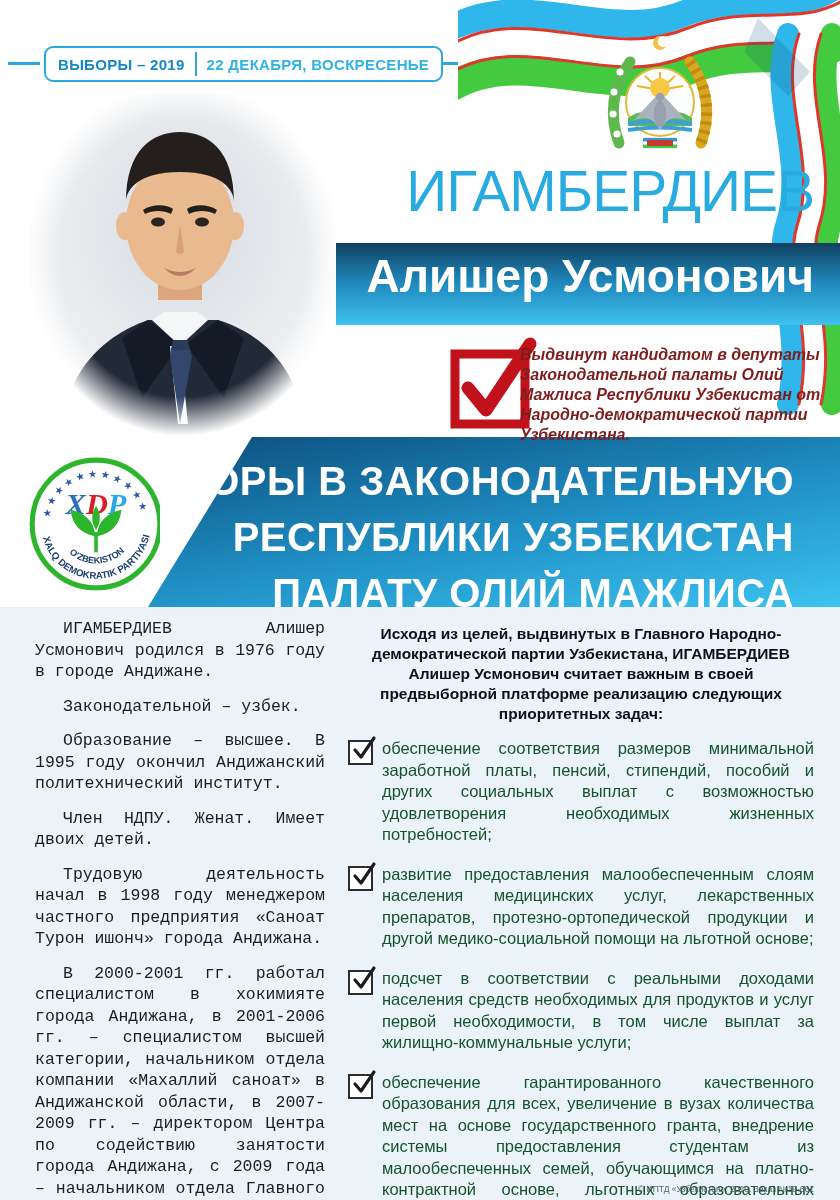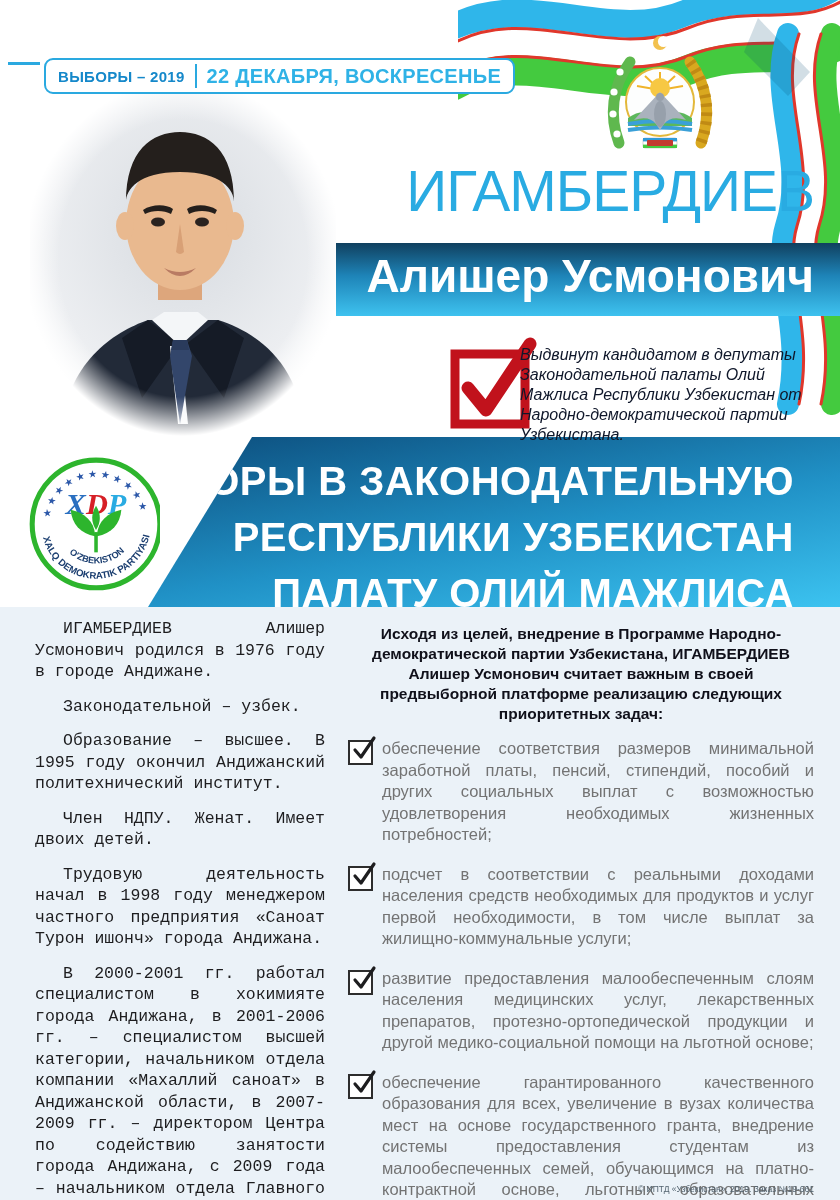--- a/index.html
+++ b/index.html
@@ -2,68 +2,68 @@
 <html><head>
 <meta charset="utf-8">
 <style>
   html,body{margin:0;padding:0;background:#fff;}
   .page{position:relative;width:840px;height:1200px;background:#ffffff;overflow:hidden;
         font-family:"Liberation Sans",sans-serif;color:#1d1d1f;}
   .lower-bg{position:absolute;left:0;top:607px;width:840px;height:593px;background:#ebf2f8;}
 
   
   .badge{position:absolute;left:44px;top:46px;height:32px;padding:0 12px;border:2.5px solid #2aa9e0;
-         border-radius:9px;display:flex;align-items:center;gap:10px;background:#fff;z-index:6;margin-top:12px;}
+         border-radius:9px;display:flex;align-items:center;gap:10px;background:#fff;z-index:6;}
   .badge .b-left{font-weight:bold;font-size:15px;color:#1588ca;letter-spacing:.3px;white-space:nowrap;}
-  .badge .b-right{font-weight:bold;font-size:20px;color:#2fb2e6;letter-spacing:.3px;white-space:nowrap;}
+  .badge .b-right{font-weight:bold;font-size:15px;color:#2fb2e6;letter-spacing:.3px;white-space:nowrap;}
   .badge .b-div{width:2px;height:24px;background:#2aa9e0;}
   .rule{position:absolute;height:2.5px;background:#2aa9e0;top:62px;z-index:1;}
   .rule.left{left:8px;width:32px;}
   .rule.right{left:334px;width:186px;}
 
   
   .ribbon{position:absolute;left:458px;top:0;width:382px;height:420px;z-index:2;}
   .emblem{position:absolute;left:604px;top:30px;width:112px;height:132px;z-index:3;}
 
   
   .portrait{position:absolute;left:30px;top:94px;width:306px;height:342px;z-index:5;}
 
   
   .surname{position:absolute;right:26px;top:158px;font-size:57px;font-weight:400;color:#29abe2;
            letter-spacing:-1px;white-space:nowrap;z-index:3;}
-  .nameband{position:absolute;left:296px;top:243px;width:544px;height:73px;z-index:4;
+  .nameband{position:absolute;left:296px;top:243px;width:544px;height:82px;z-index:4;
             background:linear-gradient(180deg,#10405f 0%,#1e84b8 45%,#3ec2ef 100%);
             clip-path:polygon(30px 0,100% 0,100% 100%,0 100%);text-align:right;}
   .nameband .fname{position:absolute;right:26px;top:6px;font-size:46px;font-weight:700;color:#fff;
                    white-space:nowrap;letter-spacing:0;}
 
   
   .redcheck{position:absolute;left:450px;top:336px;width:94px;height:96px;z-index:5;}
-  .nomination{position:absolute;left:520px;top:345px;width:314px;font-size:16px;font-weight:400;
-              font-style:italic;color:#0f172a;line-height:20px;z-index:5;}
+  .nomination{position:absolute;left:520px;top:345px;width:314px;font-size:16px;font-weight:700;
+              font-style:italic;color:#7f1d1d;line-height:20px;z-index:5;}
 
   
   .banner{position:absolute;left:148px;top:437px;width:692px;height:170px;z-index:2;
           background:linear-gradient(170deg,#0c4d7c 0%,#2091c6 55%,#3cc3f0 100%);
           clip-path:polygon(104px 0,100% 0,100% 100%,0 100%);}
   .banner .btxt{position:absolute;right:46px;top:16px;text-align:right;color:#fff;
                 font-size:40px;font-weight:800;line-height:56px;letter-spacing:.5px;white-space:nowrap;}
 
   
   .partylogo{position:absolute;left:28px;top:451px;width:132px;height:150px;z-index:5;}
 
   
   .bio-col{position:absolute;left:35px;top:618px;width:290px;z-index:3;}
   .bio-col p{margin:0 0 13px 0;font-size:16.5px;line-height:21.5px;text-align:justify;
              text-indent:28px;color:#1d1d1f;font-family:Liberation Mono, monospace;}
   .plat-col{position:absolute;left:348px;top:624px;width:466px;z-index:3;}
   .plat-intro{font-size:15.5px;font-weight:700;color:#10101a;text-align:center;line-height:20px;
               margin:0 0 14px 0;}
   .plat-item{position:relative;margin:0 0 18px 0;padding-left:34px;font-size:16.5px;line-height:21.5px;
-             text-align:justify;color:#737373;}
+             text-align:justify;color:#14532d;}
   .check-icon{position:absolute;left:0;top:2px;width:21px;height:21px;border:2.5px solid #2d2d2d;
               background:#fff;overflow:visible;}
   .check-icon svg{position:absolute;left:1px;top:-6px;width:24px;height:26px;overflow:visible;}
 
   .imprint{position:absolute;right:26px;top:1168px;font-size:8.5px;color:#53636f;z-index:3;margin-top:16px;}
 </style>
 </head>
 <body>
 
 <div class="page">
@@ -216,52 +216,52 @@
     <p>ИГАМБЕРДИЕВ Алишер Усмонович родился в 1976 году в городе Андижане.</p>
     <p>Законодательной – узбек.</p>
     <p>Образование – высшее. В 1995 году окончил Андижанский политехнический институт.</p>
     <p>Член НДПУ.  Женат. Имеет двоих детей.</p>
     <p>Трудовую деятельность начал в 1998 году менеджером частного предприятия «Саноат Турон ишонч» города Андижана.</p>
     <p>В 2000-2001 гг. работал специалистом в хокимияте города Андижана, в 2001-2006 гг. – специалистом высшей категории, начальником отдела компании «Махаллий саноат» в Андижанской области, в 2007-2009 гг. – директором Центра по содействию занятости города Андижана, с 2009 года – начальником отдела Главного экономического управления Андижанской области.</p>
 
   </div>
 
   <div class="plat-col">
-    <p class="plat-intro">Исходя из целей, внедрение в Программе Народно-демократической партии Узбекистана, ИГАМБЕРДИЕВ Алишер Усмонович считает важным в своей предвыборной платформе реализацию следующих приоритетных задач:</p>
+    <p class="plat-intro">Исходя из целей, выдвинутых в Главного Народно-демократической партии Узбекистана, ИГАМБЕРДИЕВ Алишер Усмонович считает важным в своей предвыборной платформе реализацию следующих приоритетных задач:</p>
 
     <div class="plat-item">
       <span class="check-icon">
         <svg viewBox="0 0 24 26">
             <path d="M4,14 L10,21 L23,2" fill="none" stroke="#1d1d1f" stroke-width="3.2" stroke-linecap="round" stroke-linejoin="round"></path>
           </svg>
       </span>
       <span>обеспечение соответствия размеров минимальной заработной платы, пенсий, стипендий, пособий и других социальных выплат с возможностью удовлетворения необходимых жизненных потребностей;</span>
     </div>
     <div class="plat-item">
       <span class="check-icon">
         <svg viewBox="0 0 24 26">
             <path d="M4,14 L10,21 L23,2" fill="none" stroke="#1d1d1f" stroke-width="3.2" stroke-linecap="round" stroke-linejoin="round"></path>
           </svg>
       </span>
+      <span>развитие предоставления малообеспеченным слоям населения медицинских услуг, лекарственных препаратов, протезно-ортопедической продукции и другой медико-социальной помощи на льготной основе;</span>
+    </div>
+    <div class="plat-item">
+      <span class="check-icon">
+        <svg viewBox="0 0 24 26">
+            <path d="M4,14 L10,21 L23,2" fill="none" stroke="#1d1d1f" stroke-width="3.2" stroke-linecap="round" stroke-linejoin="round"></path>
+          </svg>
+      </span>
       <span>подсчет в соответствии с реальными доходами населения средств необходимых для продуктов и услуг первой необходимости, в том числе выплат за жилищно-коммунальные услуги;</span>
     </div>
     <div class="plat-item">
       <span class="check-icon">
         <svg viewBox="0 0 24 26">
             <path d="M4,14 L10,21 L23,2" fill="none" stroke="#1d1d1f" stroke-width="3.2" stroke-linecap="round" stroke-linejoin="round"></path>
           </svg>
       </span>
-      <span>развитие предоставления малообеспеченным слоям населения медицинских услуг, лекарственных препаратов, протезно-ортопедической продукции и другой медико-социальной помощи на льготной основе;</span>
-    </div>
-    <div class="plat-item">
-      <span class="check-icon">
-        <svg viewBox="0 0 24 26">
-            <path d="M4,14 L10,21 L23,2" fill="none" stroke="#1d1d1f" stroke-width="3.2" stroke-linecap="round" stroke-linejoin="round"></path>
-          </svg>
-      </span>
       <span>обеспечение гарантированного качественного образования для всех, увеличение в вузах количества мест на основе государственного гранта, внедрение системы предоставления студентам из малообеспеченных семей, обучающимся на платно-контрактной основе, льготных образовательных кредитов и субсидий;</span>
     </div>
 
   </div>
 
   <div class="imprint">© ИПТД «Узбекистан», 2019. Заказ №19-661</div>
 
 </div>
 
 </body></html>

